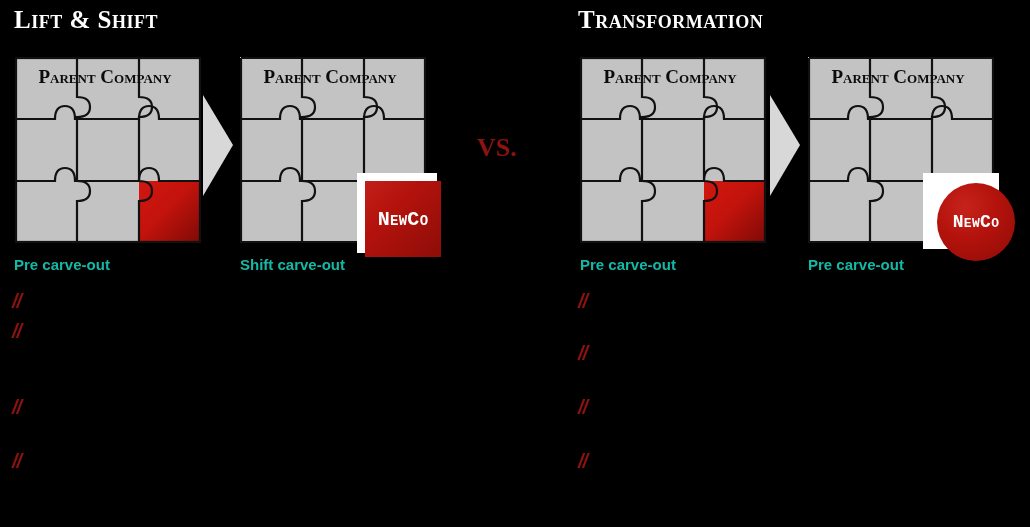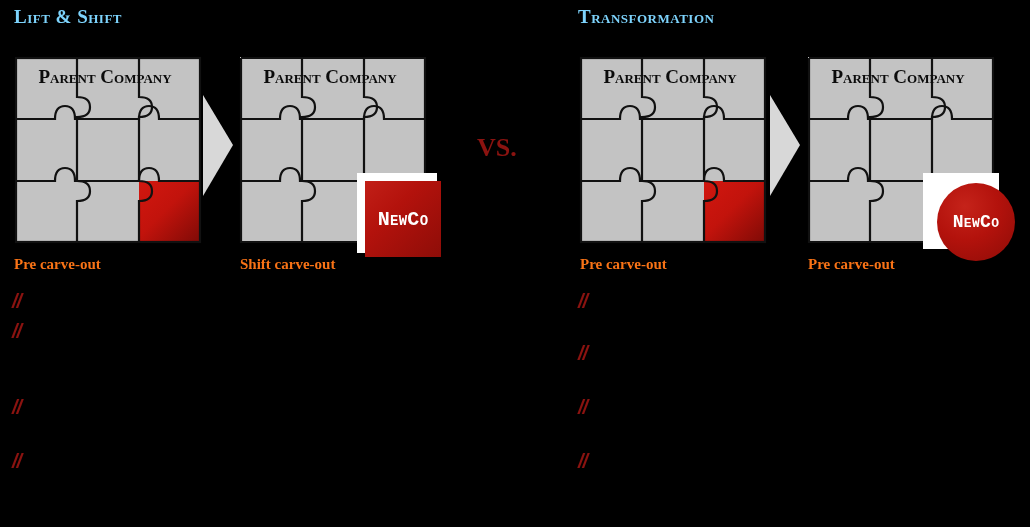--- a/index.html
+++ b/index.html
@@ -8,23 +8,23 @@
     font-family:"Liberation Sans", sans-serif;
     background:#000000;
   }
   .stage{position:absolute;inset:0;}
 
   
   .panel-title{
     position:absolute;
     font-family:"Liberation Serif", serif;
     font-weight:bold;
-    color:#7dd3fc;
+    color:#ffffff;
     font-variant:small-caps;
-    font-size:19px;
+    font-size:25px;
     letter-spacing:.5px;
     white-space:nowrap;
   }
   #title-left{left:14px;top:6px;}
   #title-right{left:578px;top:6px;}
 
   
   #vs{
     position:absolute;left:477px;top:133px;
     font-family:"Liberation Serif", serif;
@@ -85,23 +85,23 @@
   .newco-circle{
     position:absolute;left:6px;top:2px;width:78px;height:78px;border-radius:50%;
     background:radial-gradient(circle at 36% 30%, #c5231a 0%, #b3120c 45%, #8d0c07 100%);
     display:flex;align-items:center;justify-content:center;
   }
   .newco-circle .newco-text{font-size:18px;}
 
   
   .caption{
     position:absolute;
-    font-family:Liberation Serif, serif;
+    font-family:Liberation Sans, sans-serif;
     font-weight:bold;
-    font-size:15px;color:#f97316;
+    font-size:15px;color:#14b8a6;
     white-space:nowrap;
   }
   #cap1{left:14px;top:256px;}
   #cap2{left:240px;top:256px;}
   #cap3{left:580px;top:256px;}
   #cap4{left:808px;top:256px;}
 
   
   .bullet{
     position:absolute;

